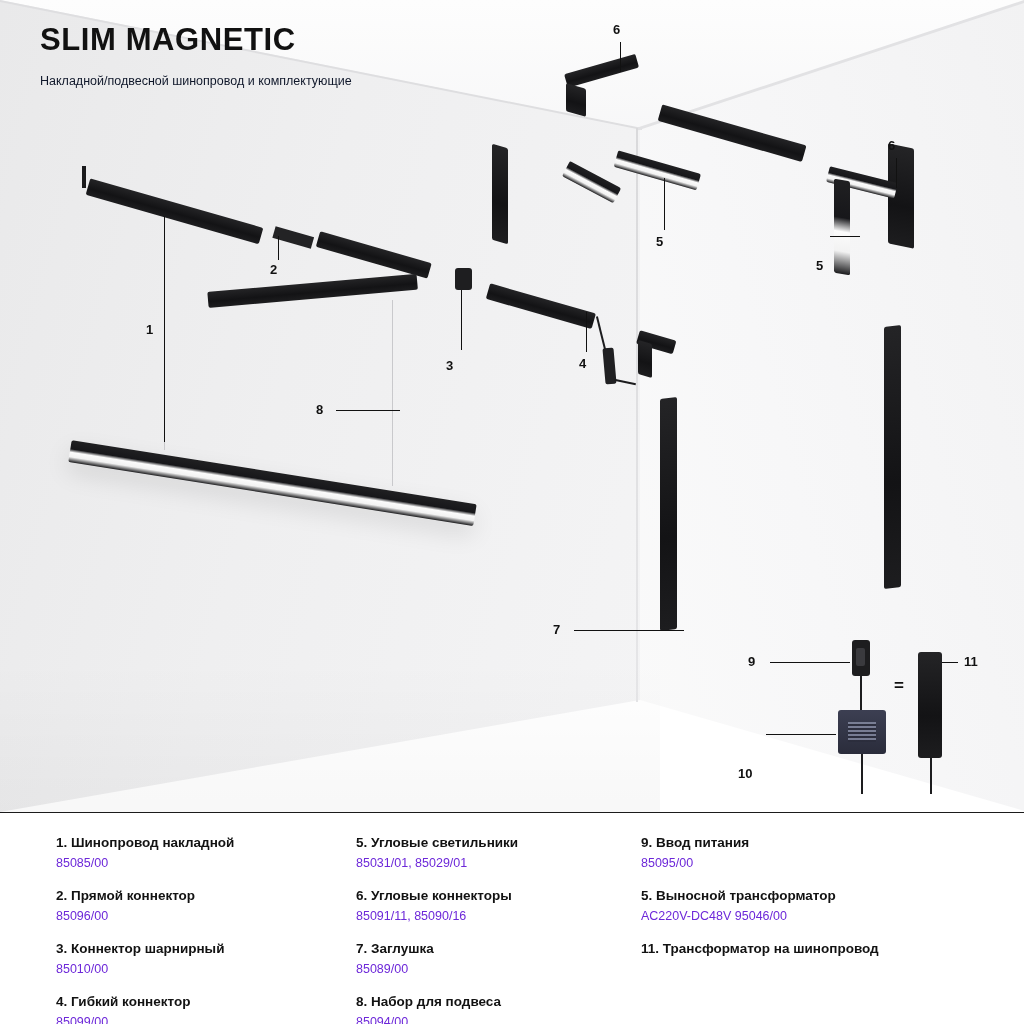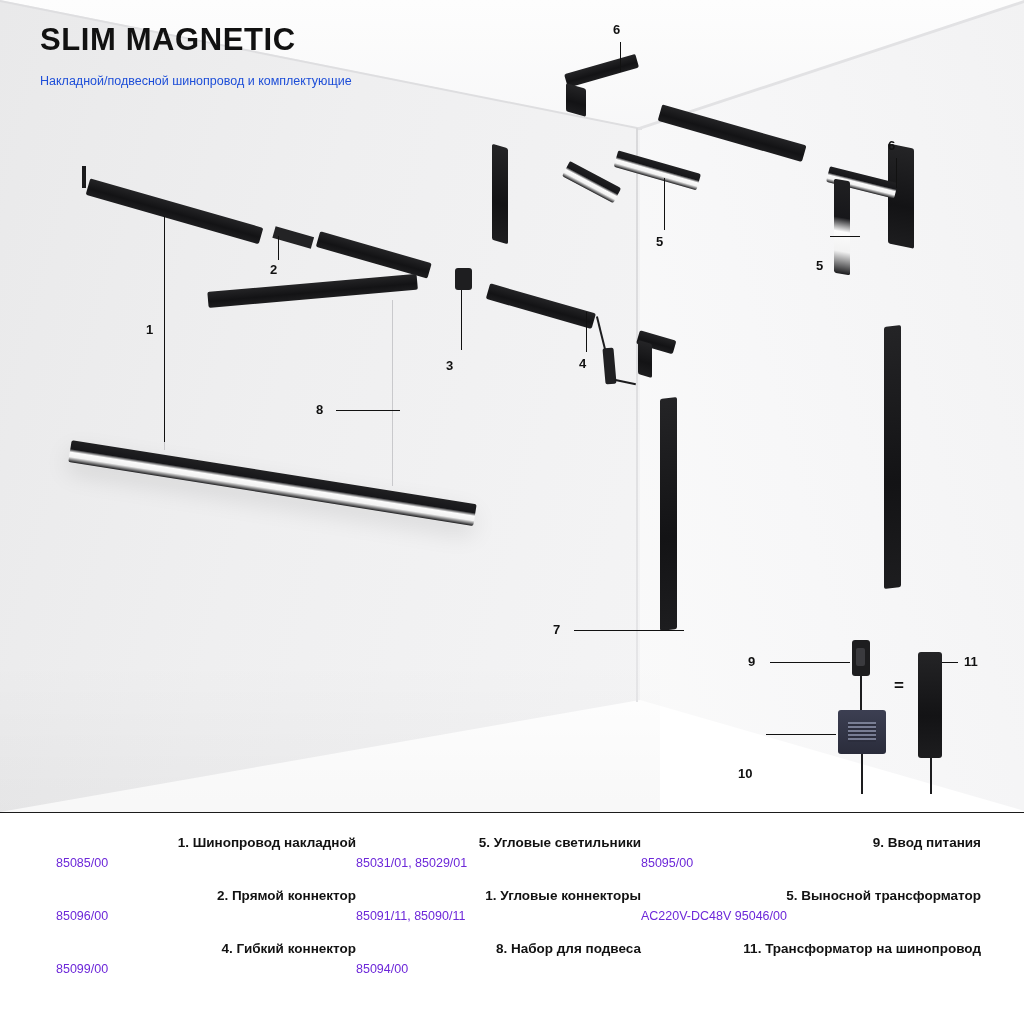--- a/index.html
+++ b/index.html
@@ -71,32 +71,32 @@
     background:#ffffff;border-top:1px solid #1b1b1b;
   }
   .legend-inner{
     position:absolute;left:56px;top:22px;width:960px;
     display:flex;gap:0;
   }
   .lcol{width:300px;}
   .lcol.c2{width:285px;}
   .lcol.c3{width:340px;}
   .litem{margin-bottom:17px;}
-  .ltitle{font-size:13.5px;font-weight:700;color:#121212;line-height:1.25;text-align:right;}
+  .ltitle{font-size:13.5px;font-weight:700;color:#121212;line-height:1.25;}
   .lcode{font-size:12.5px;color:#6d28d9;margin-top:3px;line-height:1.3;}
   .lcode b{font-weight:400;}
 
   
   .title{
     position:absolute;left:40px;top:22px;
     font-size:31px;font-weight:700;letter-spacing:0.6px;color:#111;
   }
   .subtitle{
     position:absolute;left:40px;top:72px;width:330px;
-    font-size:12.5px;color:#1d4ed8;line-height:1.5;
+    font-size:12.5px;color:#0f172a;line-height:1.5;
   }
 </style>
 </head>
 <body>
 
 <div id="stage">
 
   <div class="scene">
     <div class="ceiling"></div>
     <div class="wall-left"></div>
@@ -207,33 +207,41 @@
       <div class="lcol">
         <div class="litem">
           <div class="ltitle">1. Шинопровод накладной</div>
           <div class="lcode">85085/00</div>
         </div>
         <div class="litem">
           <div class="ltitle">2. Прямой коннектор</div>
           <div class="lcode">85096/00</div>
         </div>
         <div class="litem">
+          <div class="ltitle">3. Коннектор шарнирный</div>
+          <div class="lcode">85010/00</div>
+        </div>
+        <div class="litem">
           <div class="ltitle">4. Гибкий коннектор</div>
           <div class="lcode">85099/00</div>
         </div>
       </div>
 
       <div class="lcol c2">
         <div class="litem">
           <div class="ltitle">5. Угловые светильники</div>
           <div class="lcode">85031/01, 85029/01</div>
         </div>
         <div class="litem">
-          <div class="ltitle">1. Угловые коннекторы</div>
-          <div class="lcode">85091/11, 85090/11</div>
+          <div class="ltitle">6. Угловые коннекторы</div>
+          <div class="lcode">85091/11, 85090/16</div>
+        </div>
+        <div class="litem">
+          <div class="ltitle">7. Заглушка</div>
+          <div class="lcode">85089/00</div>
         </div>
         <div class="litem">
           <div class="ltitle">8. Набор для подвеса</div>
           <div class="lcode">85094/00</div>
         </div>
       </div>
 
       <div class="lcol c3">
         <div class="litem">
           <div class="ltitle">9. Ввод питания</div>

